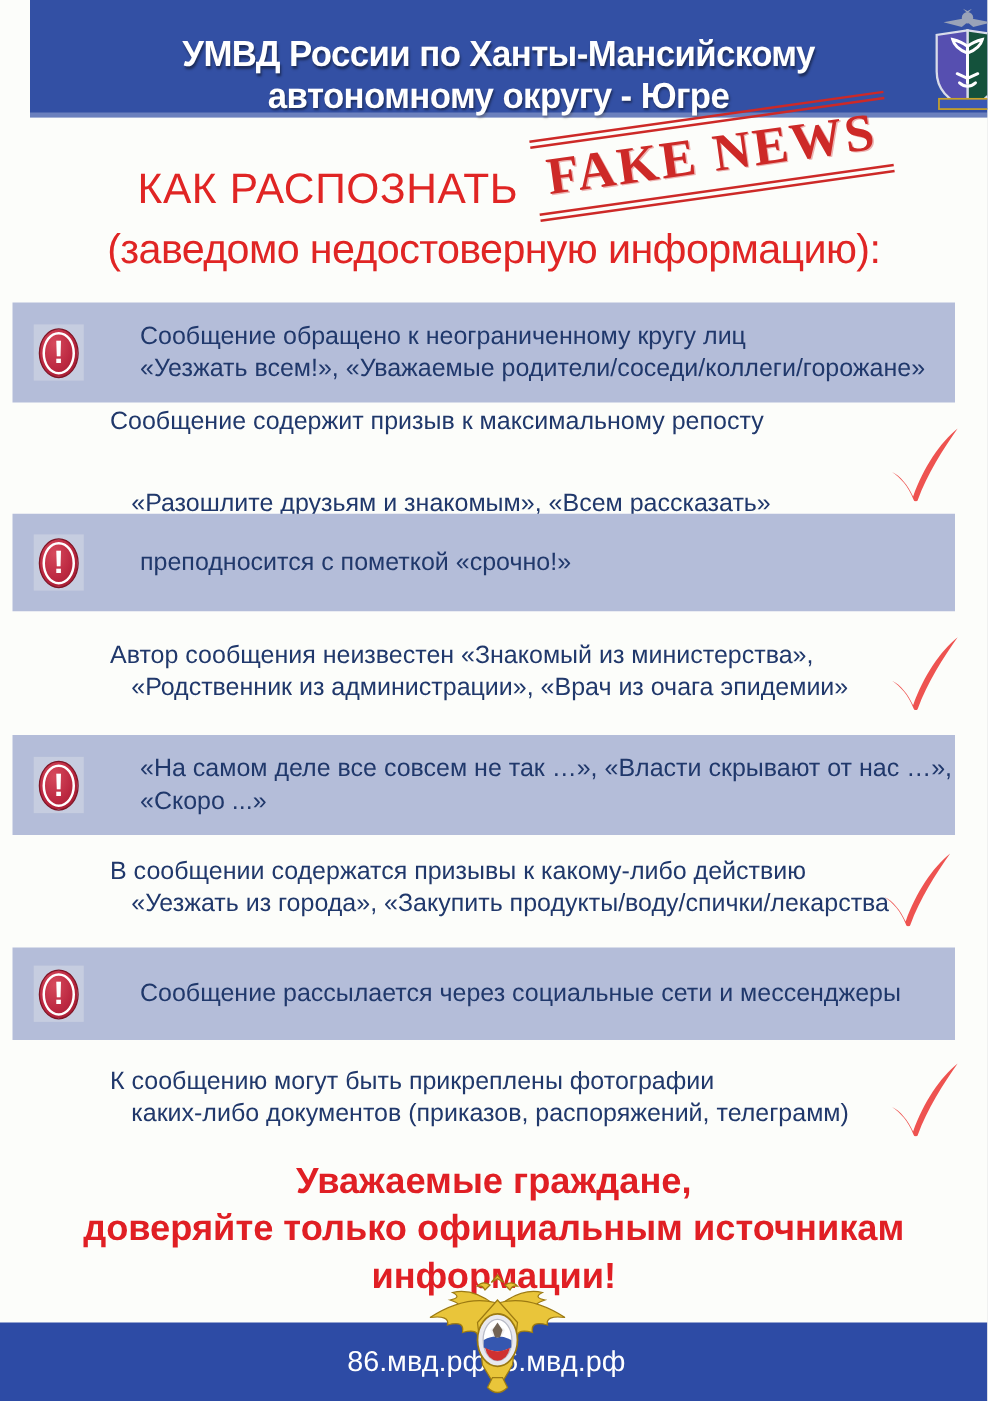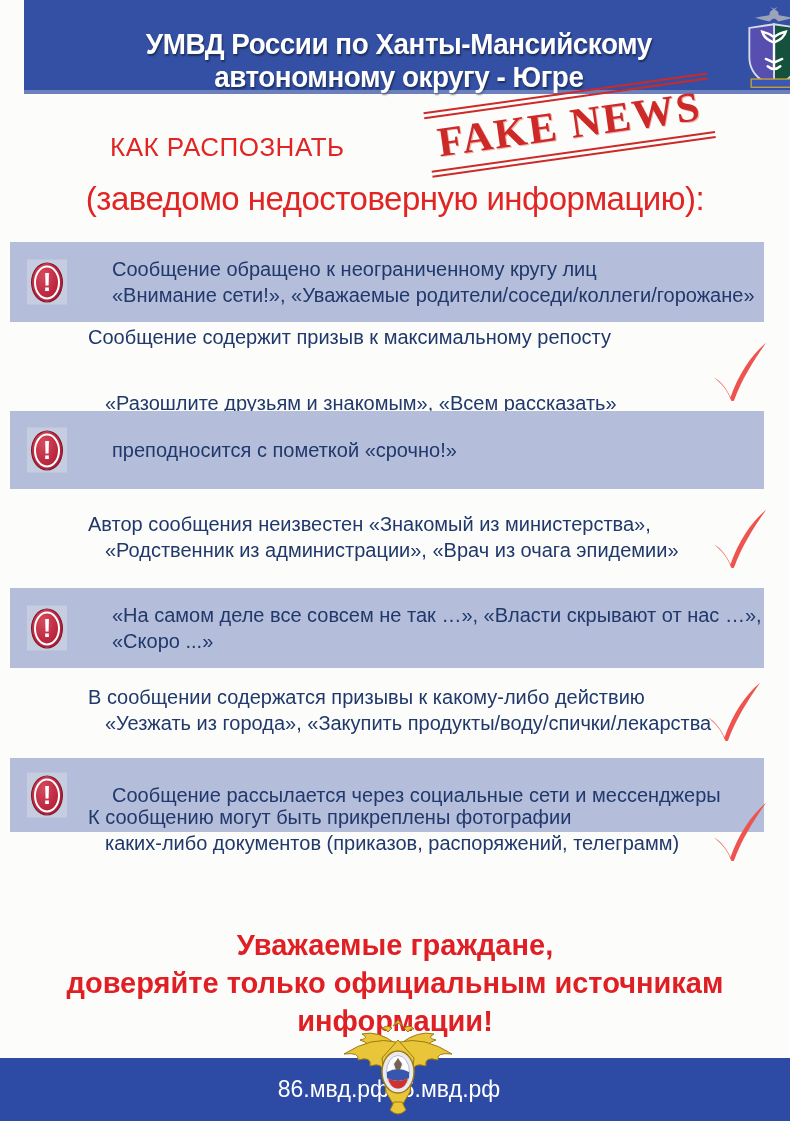--- a/index.html
+++ b/index.html
@@ -20,21 +20,21 @@
   .header-title{
     flex:1;color:#ffffff;font-size:29px;font-weight:bold;
     text-align:center;padding:0 60px 0 18px;letter-spacing:-.5px;
     text-shadow:1px 2px 2px rgba(0,0,0,.45);
     transform:scaleX(.96);
   }
   .crest{position:absolute;right:6px;top:6px;width:68px;height:84px;}
   
   .title-line{
     position:absolute;left:110px;top:132px;width:360px;
-    color:#e02524;font-size:26px;letter-spacing:.5px;white-space:nowrap;
+    color:#e02524;font-size:34px;letter-spacing:.5px;white-space:nowrap;
   }
   .stamp{
     position:absolute;left:428px;top:112px;
     transform:rotate(-8deg);transform-origin:left center;
     color:#cd2927;font-family:"Liberation Serif",serif;font-weight:bold;
     font-size:42px;letter-spacing:2px;white-space:nowrap;
     border-top:7px double #cd2927;border-bottom:7px double #cd2927;
     padding:1px 10px 3px 10px;
     text-shadow:1px 1px 0 rgba(205,41,39,.35);
   }
@@ -121,21 +121,21 @@
   <div class="stamp">FAKE NEWS</div>
   <div class="subtitle">(заведомо недостоверную информацию):</div>
 
   <div class="row row-warning" style="top:242px;height:80px;">
     <span class="warn-badge">
       <span class="warn-oval">
           <span class="warn-mark">!</span>
         </span>
     </span>
     <div class="line">Сообщение обращено к неограниченному кругу лиц</div>
-    <div class="line">«Внимание сети!», «Уважаемые родители/соседи/коллеги/горожане»</div>
+    <div class="line">«Уезжать всем!», «Уважаемые родители/соседи/коллеги/горожане»</div>
   </div>
 
   <div class="row row-check" style="top:330px;height:80px;gap:40px;">
     <div class="line">Сообщение содержит призыв к максимальному репосту</div>
     <div class="line">«Разошлите друзьям и знакомым», «Всем рассказать»</div>
     <svg class="check-icon" viewBox="0 0 64 64">
       <path d="M6 40 C13 43 20 52 24 61 C33 36 47 15 62 3 C50 20 36 42 28 64 C27 66 25 66 24 63 C20 52 13 45 6 40 Z" fill="#ee5350"></path>
     </svg>
   </div>
 
@@ -176,21 +176,21 @@
 
   <div class="row row-warning" style="top:758px;height:74px;">
     <span class="warn-badge">
       <span class="warn-oval">
           <span class="warn-mark">!</span>
         </span>
     </span>
     <div class="line">Сообщение рассылается через социальные сети и мессенджеры</div>
   </div>
 
-  <div class="row row-check" style="top:792px;height:76px;">
+  <div class="row row-check" style="top:840px;height:76px;">
     <div class="line">К сообщению могут быть прикреплены фотографии</div>
     <div class="line">каких-либо документов (приказов, распоряжений, телеграмм)</div>
     <svg class="check-icon" viewBox="0 0 64 64">
       <path d="M6 40 C13 43 20 52 24 61 C33 36 47 15 62 3 C50 20 36 42 28 64 C27 66 25 66 24 63 C20 52 13 45 6 40 Z" fill="#ee5350"></path>
     </svg>
   </div>
 
   <div class="closing">
     <div>Уважаемые граждане,</div>
     <div>доверяйте только официальным источникам информации!</div>

